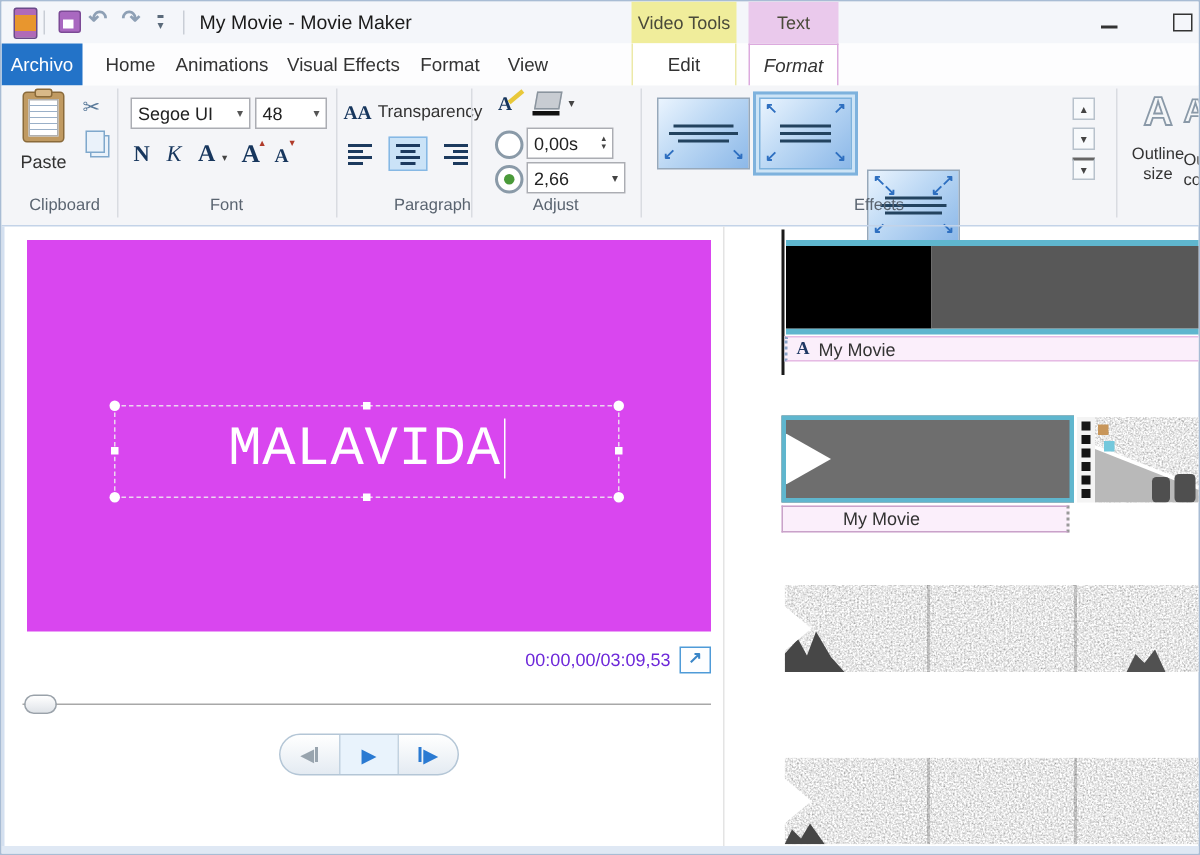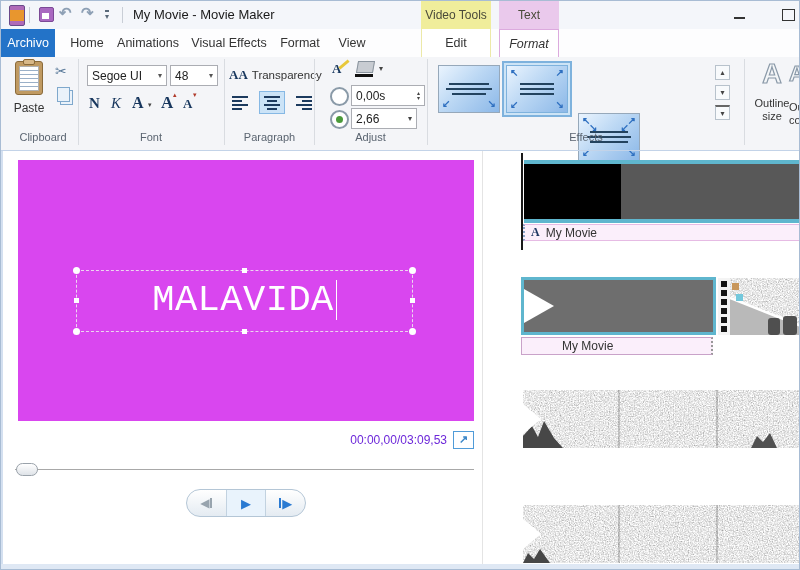--- a/index.html
+++ b/index.html
@@ -157,30 +157,30 @@
         <span style="width:10px;"></span>
         <span style="width:16px;"></span>
         <span style="width:10px;"></span>
     </div>
     <div class="abs alignbtn al-r" style="left:286px;top:34px;">
       <span style="width:16px;"></span>
         <span style="width:10px;"></span>
         <span style="width:16px;"></span>
         <span style="width:10px;"></span>
     </div>
-    <div class="abs glabel" style="left:224px;width:89px;">Paragraph</div>
+    <div class="abs glabel" style="left:224px;width:89px;text-align:right;">Paragraph</div>
     <div class="abs gsep" style="left:313px;"></div>
 
     <span class="abs navy serifed" style="left:331px;top:4px;font-size:13px;font-weight:bold;">A</span>
     <div class="abs" style="left:337px;top:6px;width:12px;height:3px;background:#e8c83a;transform:rotate(-40deg);"></div>
     <div class="abs" style="left:356px;top:4px;width:15px;height:10px;background:#c8ccd2;border:1px solid #8a949e;transform:skewX(-10deg);"></div>
     <div class="abs" style="left:354px;top:17px;width:18px;height:3px;background:#111;"></div>
     <span class="abs" style="left:378px;top:7px;font-size:8px;color:#444;">▾</span>
     <div class="abs" style="left:329px;top:30px;width:15px;height:15px;border:2px solid #8a9aa8;border-radius:50%;background:#fff;"></div>
-    <div class="abs spinfield" style="left:350px;top:28px;width:74px;height:21px;">
+    <div class="abs spinfield" style="left:350px;top:28px;width:58px;height:21px;">
       <span>0,00s</span>
       <span class="spincol">
           <span>▴</span>
           <span>▾</span>
         </span>
     </div>
     <div class="abs" style="left:329px;top:53px;width:15px;height:15px;border:2px solid #8a9aa8;border-radius:50%;background:#fff;">
       <div style="position:absolute;left:4px;top:4px;width:7px;height:7px;border-radius:50%;background:#4a9a3a;"></div>
     </div>
     <div class="abs spinfield" style="left:350px;top:51px;width:66px;height:21px;">

